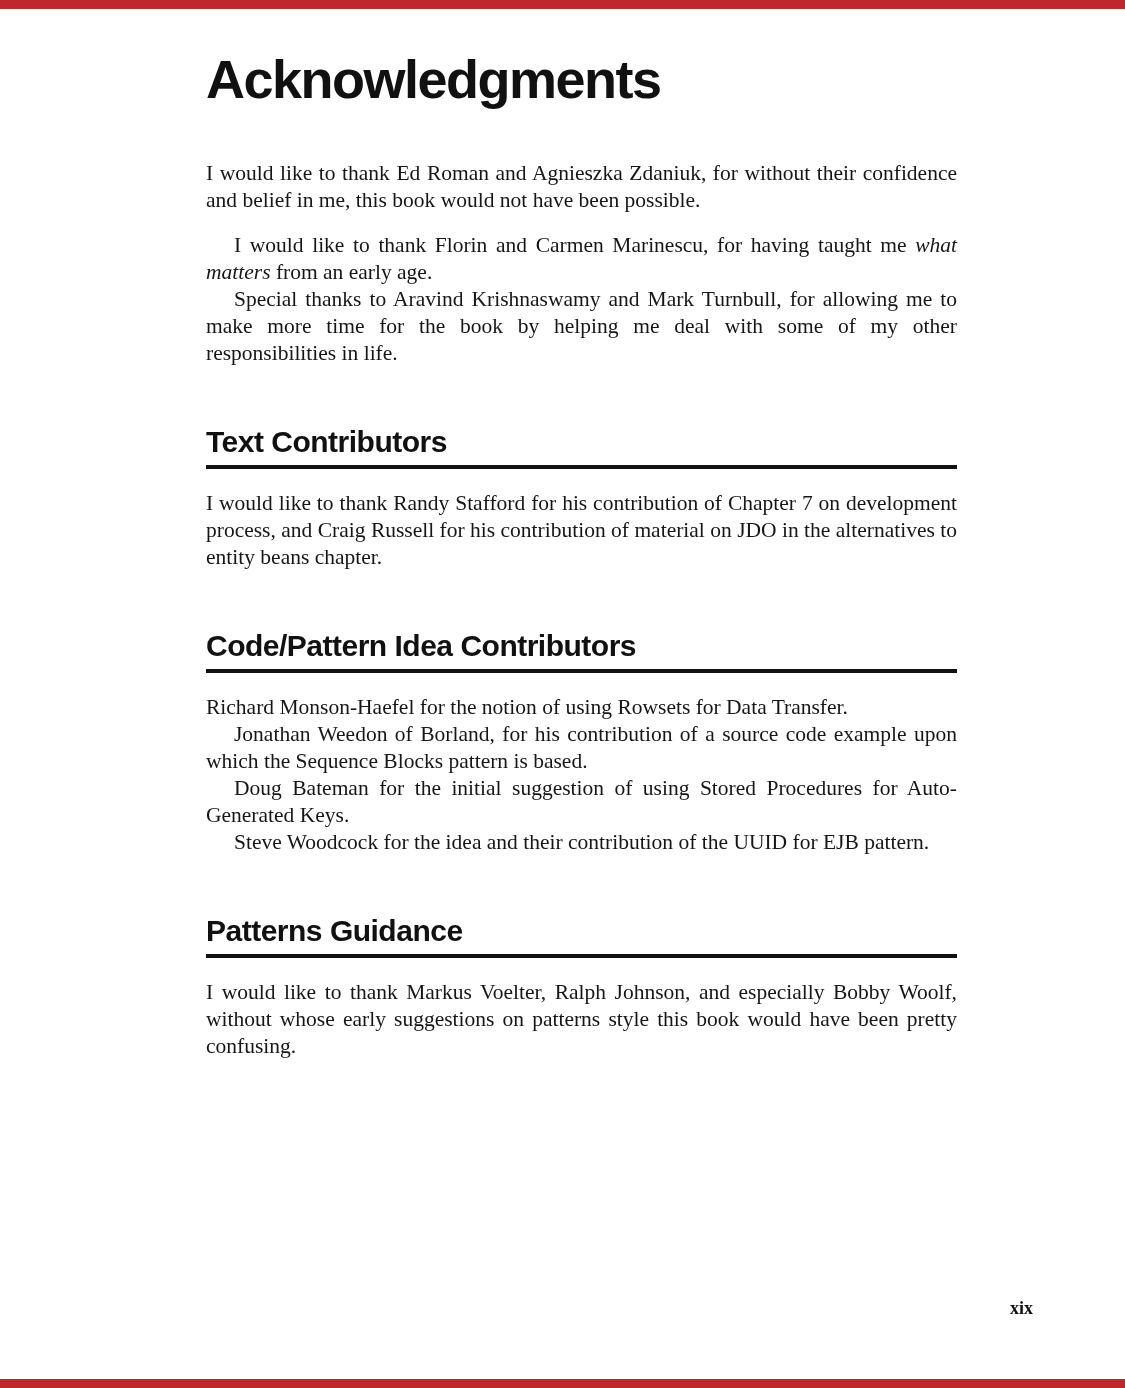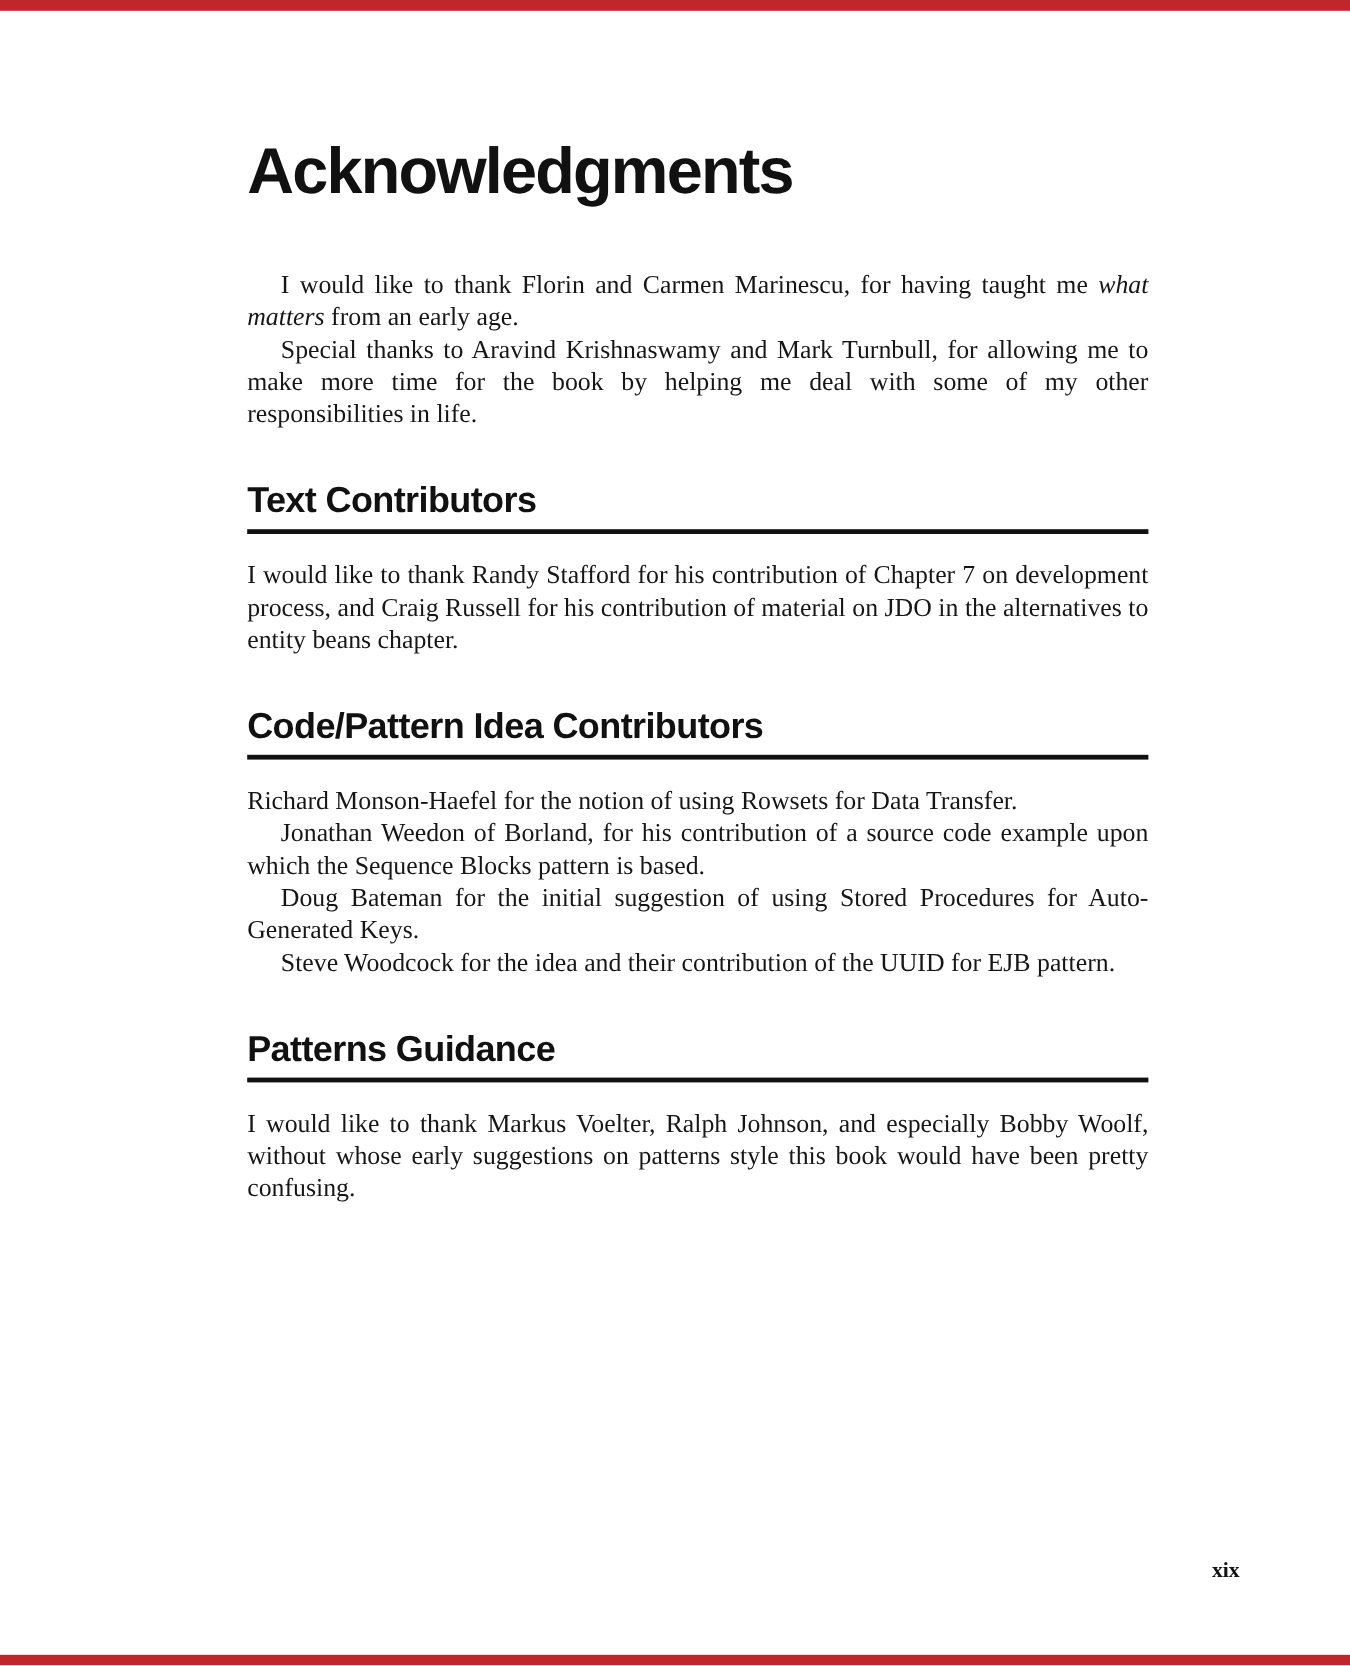--- a/index.html
+++ b/index.html
@@ -24,42 +24,42 @@
   .edge-bar.bottom { bottom: 0; }
 
   .content {
     position: absolute;
     left: 206px;
     top: 0;
     width: 751px;
   }
 
   h1.doc-title {
-    margin-top: 116px;
+    margin-top: 52px;
     margin-bottom: 54px;
     font-family: "Liberation Sans", sans-serif;
     font-weight: bold;
     font-size: 54px;
     line-height: 1;
     letter-spacing: -1.5px;
     color: #111111;
   }
 
   p.body-para {
     font-size: 21.5px;
     line-height: 27px;
     text-align: justify;
     color: #161616;
   }
   p.body-para.indent { text-indent: 28px; }
   p.body-para.gap-after { margin-bottom: 18px; }
   p.body-para em { font-style: italic; }
 
   h2.section-heading {
-    margin-top: 42px;
+    margin-top: 58px;
     margin-bottom: 21px;
     padding-bottom: 7px;
     border-bottom: 4px solid #111111;
     font-family: "Liberation Sans", sans-serif;
     font-weight: bold;
     font-size: 30px;
     line-height: 1.1;
     letter-spacing: -0.5px;
     color: #111111;
   }
@@ -78,20 +78,21 @@
 <body>
 
 <div class="page">
 
   <div class="edge-bar top"></div>
 
   <div class="content">
 
     <h1 class="doc-title">Acknowledgments</h1>
 
+    <p class="body-para gap-after">I would like to thank Ed Roman and Agnieszka Zdaniuk, for without their confidence and belief in me, this book would not have been possible.</p>
 
     <p class="body-para indent"><span>I would like to thank Florin and Carmen Marinescu, for having taught me </span><em>what matters</em><span> from an early age.</span></p>
 
     <p class="body-para indent">Special thanks to Aravind Krishnaswamy and Mark Turnbull, for allowing me to make more time for the book by helping me deal with some of my other responsibilities in life.</p>
 
     <section>
       <h2 class="section-heading">Text Contributors</h2>
       <p class="body-para">I would like to thank Randy Stafford for his contribution of Chapter 7 on development process, and Craig Russell for his contribution of material on JDO in the alternatives to entity beans chapter.</p>
     </section>
 

